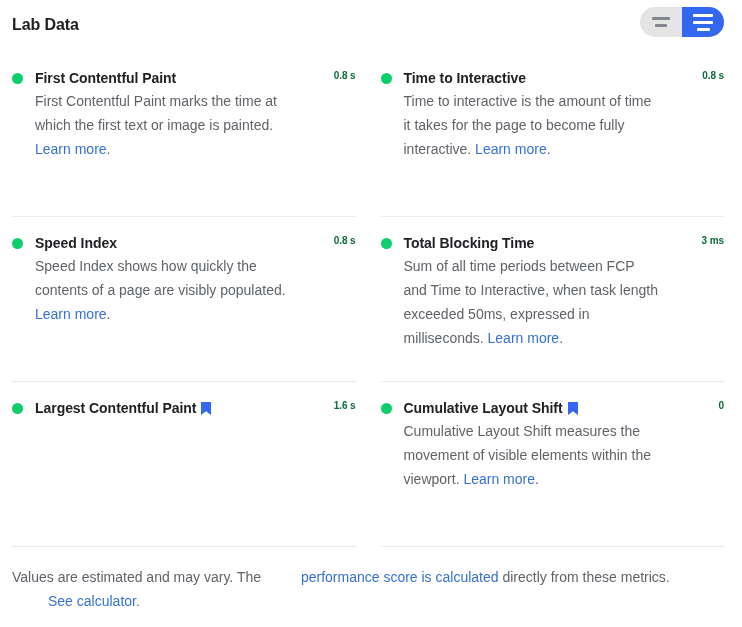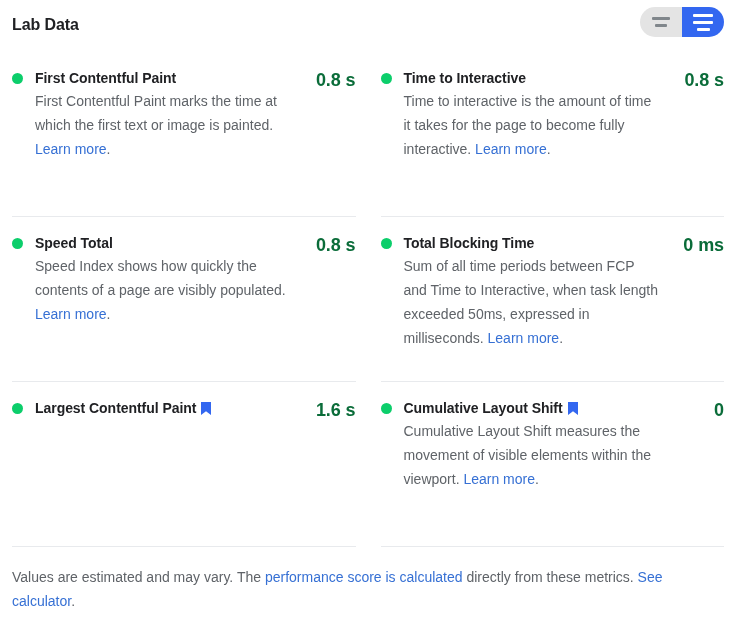--- a/index.html
+++ b/index.html
@@ -149,41 +149,42 @@
     margin-top: 1px;
     max-width: 255px;
   }
   .metric-desc .learn-more {
     color: #3670d4;
     text-decoration: none;
     cursor: pointer;
   }
 
   .metric-value {
-    font-size: 18px;
+    font-size: 10px;
     font-weight: bold;
     color: #0a6c39;
     flex: none;
     margin-top: 2px;
     white-space: nowrap;
     letter-spacing: -0.1px;
   }
 
   
   .footer {
     padding: 18px 18px 0 12px;
     font-size: 14px;
     line-height: 24px;
     color: #5f6368;
     box-sizing: border-box;
   }
   .footer a {
     color: #3670d4;
     text-decoration: none;
     cursor: pointer;
+    margin-left: 36px;
   }
 </style>
 </head>
 <body>
 
 <div class="panel">
 
   <div class="header">
     <h2 class="panel-title">Lab Data</h2>
 
@@ -213,32 +214,32 @@
         <span class="metric-bullet" style="background: rgb(12, 206, 107);"></span>
         <div class="metric-body">
           <div><span class="metric-title">Time to Interactive</span></div>
           <div class="metric-desc"><span>Time to interactive is the amount of time it takes for the page to become fully interactive. </span><a class="learn-more">Learn more</a><span>.</span></div>
         </div>
         <div class="metric-value">0.8 s</div>
       </div>
       <div class="metric">
         <span class="metric-bullet" style="background: rgb(12, 206, 107);"></span>
         <div class="metric-body">
-          <div><span class="metric-title">Speed Total</span></div>
+          <div><span class="metric-title">Speed Index</span></div>
           <div class="metric-desc"><span>Speed Index shows how quickly the contents of a page are visibly populated. </span><a class="learn-more">Learn more</a><span>.</span></div>
         </div>
         <div class="metric-value">0.8 s</div>
       </div>
       <div class="metric">
         <span class="metric-bullet" style="background: rgb(12, 206, 107);"></span>
         <div class="metric-body">
           <div><span class="metric-title">Total Blocking Time</span></div>
           <div class="metric-desc"><span>Sum of all time periods between FCP and Time to Interactive, when task length exceeded 50ms, expressed in milliseconds. </span><a class="learn-more">Learn more</a><span>.</span></div>
         </div>
-        <div class="metric-value">0 ms</div>
+        <div class="metric-value">3 ms</div>
       </div>
       <div class="metric">
         <span class="metric-bullet" style="background: rgb(12, 206, 107);"></span>
         <div class="metric-body">
           <div><span class="metric-title">Largest Contentful Paint</span><span class="vitals-badge"><svg width="10" height="13" viewBox="0 0 10 13">
                 <path d="M0 0 H10 V13 L5 9.2 L0 13 Z" fill="#3367f0"></path>
               </svg></span></div>
         </div>
         <div class="metric-value">1.6 s</div>
       </div>

